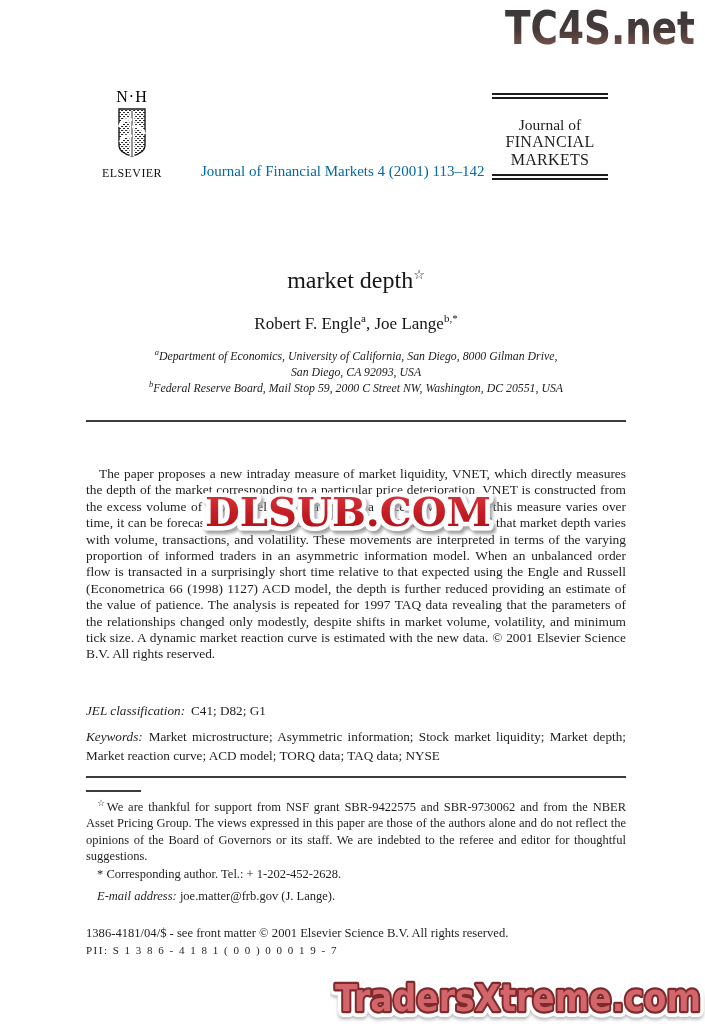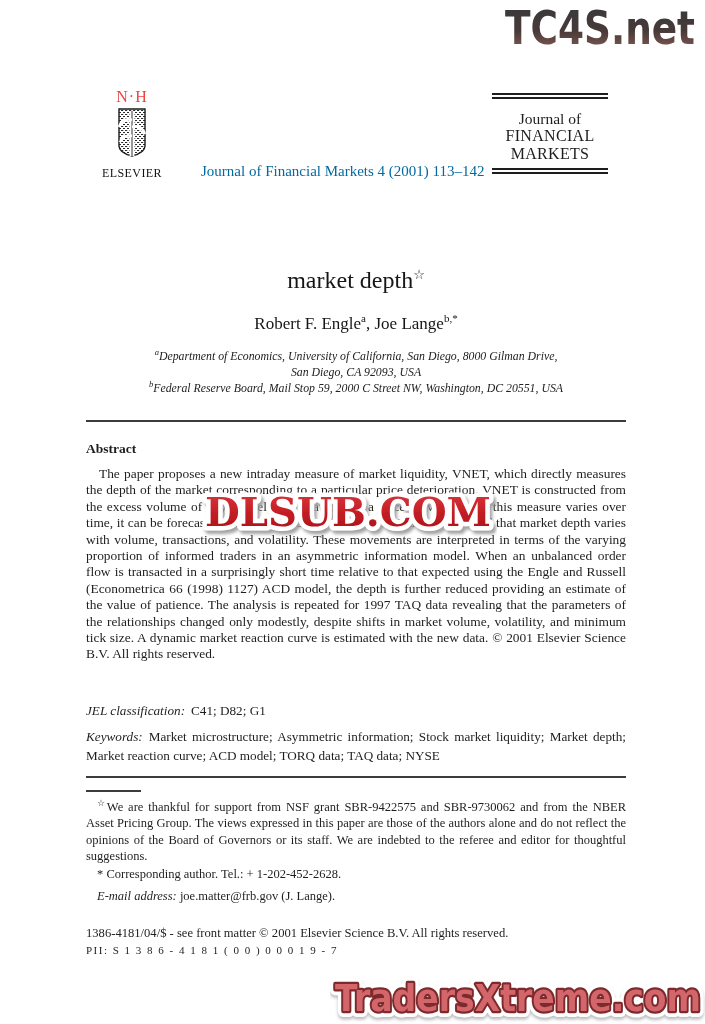--- a/index.html
+++ b/index.html
@@ -8,26 +8,26 @@
     position:relative; width:705px; height:1024px; margin:0 auto;
     background:#ffffff; overflow:hidden;
     font-family:"Liberation Serif", serif; color:#1e1e1e;
   }
   
   .wm-top    { position:absolute; top:2px;  right:7px;  }
   .wm-mid    { position:absolute; top:481px; left:199px; }
   .wm-bot    { position:absolute; top:972px; left:330px; }
   
   .elsevier-logo { position:absolute; left:97px; top:88px; width:70px; text-align:center; }
-  .monogram  { font-size:16px; letter-spacing:1px; color:#ef4444; }
+  .monogram  { font-size:16px; letter-spacing:1px; color:#000000; }
   .publisher { font-size:12px; letter-spacing:0.4px; color:#111; margin-top:2px; }
   .citation  { position:absolute; left:201px; top:163px; font-size:15px; color:#0369a1; }
   .jbox { position:absolute; left:492px; top:93px; width:116px; text-align:center; }
   .rule-pair { height:6px; border-top:2px solid #1d1d1d; border-bottom:2px solid #1d1d1d; }
-  .jbox-text { padding:11px 0 6px 0; }
+  .jbox-text { padding:17px 0 6px 0; }
   .jbox-l1 { font-size:15.5px; line-height:17px; }
   .jbox-l2, .jbox-l3 { font-size:16px; line-height:17.5px; letter-spacing:0.3px; }
   .website { position:absolute; top:178px; left:0; width:608px; text-align:right; font-size:12px; color:#222; }
   
   .content { position:absolute; left:86px; top:0; width:540px; height:1024px; }
   .abs-block { position:absolute; left:0; width:540px; }
   .title { top:231px; text-align:center; font-size:24px; line-height:33px; color:#161616; }
   .title-star { font-size:13px; vertical-align:super; line-height:0; }
   .authors { top:314px; text-align:center; font-size:17px; color:#161616; }
   .authors sup { font-size:11px; line-height:0; }
@@ -109,21 +109,20 @@
     </div>
 
     <div class="abs-block affils">
       <div><sup>a</sup><span>Department of Economics, University of California, San Diego, 8000 Gilman Drive,</span></div>
       <div><span>San Diego, CA 92093, USA</span></div>
       <div><sup>b</sup><span>Federal Reserve Board, Mail Stop 59, 2000 C Street NW, Washington, DC 20551, USA</span></div>
     </div>
 
     <div class="abs-block hrule rule-top"></div>
 
-    <div class="abs-block abstract-h">Abstract</div>
     <div class="abs-block abstract-p">The paper proposes a new intraday measure of market liquidity, VNET, which directly measures the depth of the market corresponding to a particular price deterioration. VNET is constructed from the excess volume of buys or sells associated with a price movement. As this measure varies over time, it can be forecast and explained. Using NYSE TORQ data, it is found that market depth varies with volume, transactions, and volatility. These movements are interpreted in terms of the varying proportion of informed traders in an asymmetric information model. When an unbalanced order flow is transacted in a surprisingly short time relative to that expected using the Engle and Russell (Econometrica 66 (1998) 1127) ACD model, the depth is further reduced providing an estimate of the value of patience. The analysis is repeated for 1997 TAQ data revealing that the parameters of the relationships changed only modestly, despite shifts in market volume, volatility, and minimum tick size. A dynamic market reaction curve is estimated with the new data. © 2001 Elsevier Science B.V. All rights reserved.</div>
 
     <div class="abs-block jel">
       <span class="ital lab">JEL classification:</span><span>C41; D82; G1</span>
     </div>
 
     <div class="abs-block keywords">
       <span class="ital lab">Keywords:</span><span>Market microstructure; Asymmetric information; Stock market liquidity; Market depth; Market reaction curve; ACD model; TORQ data; TAQ data; NYSE</span>
     </div>
 

